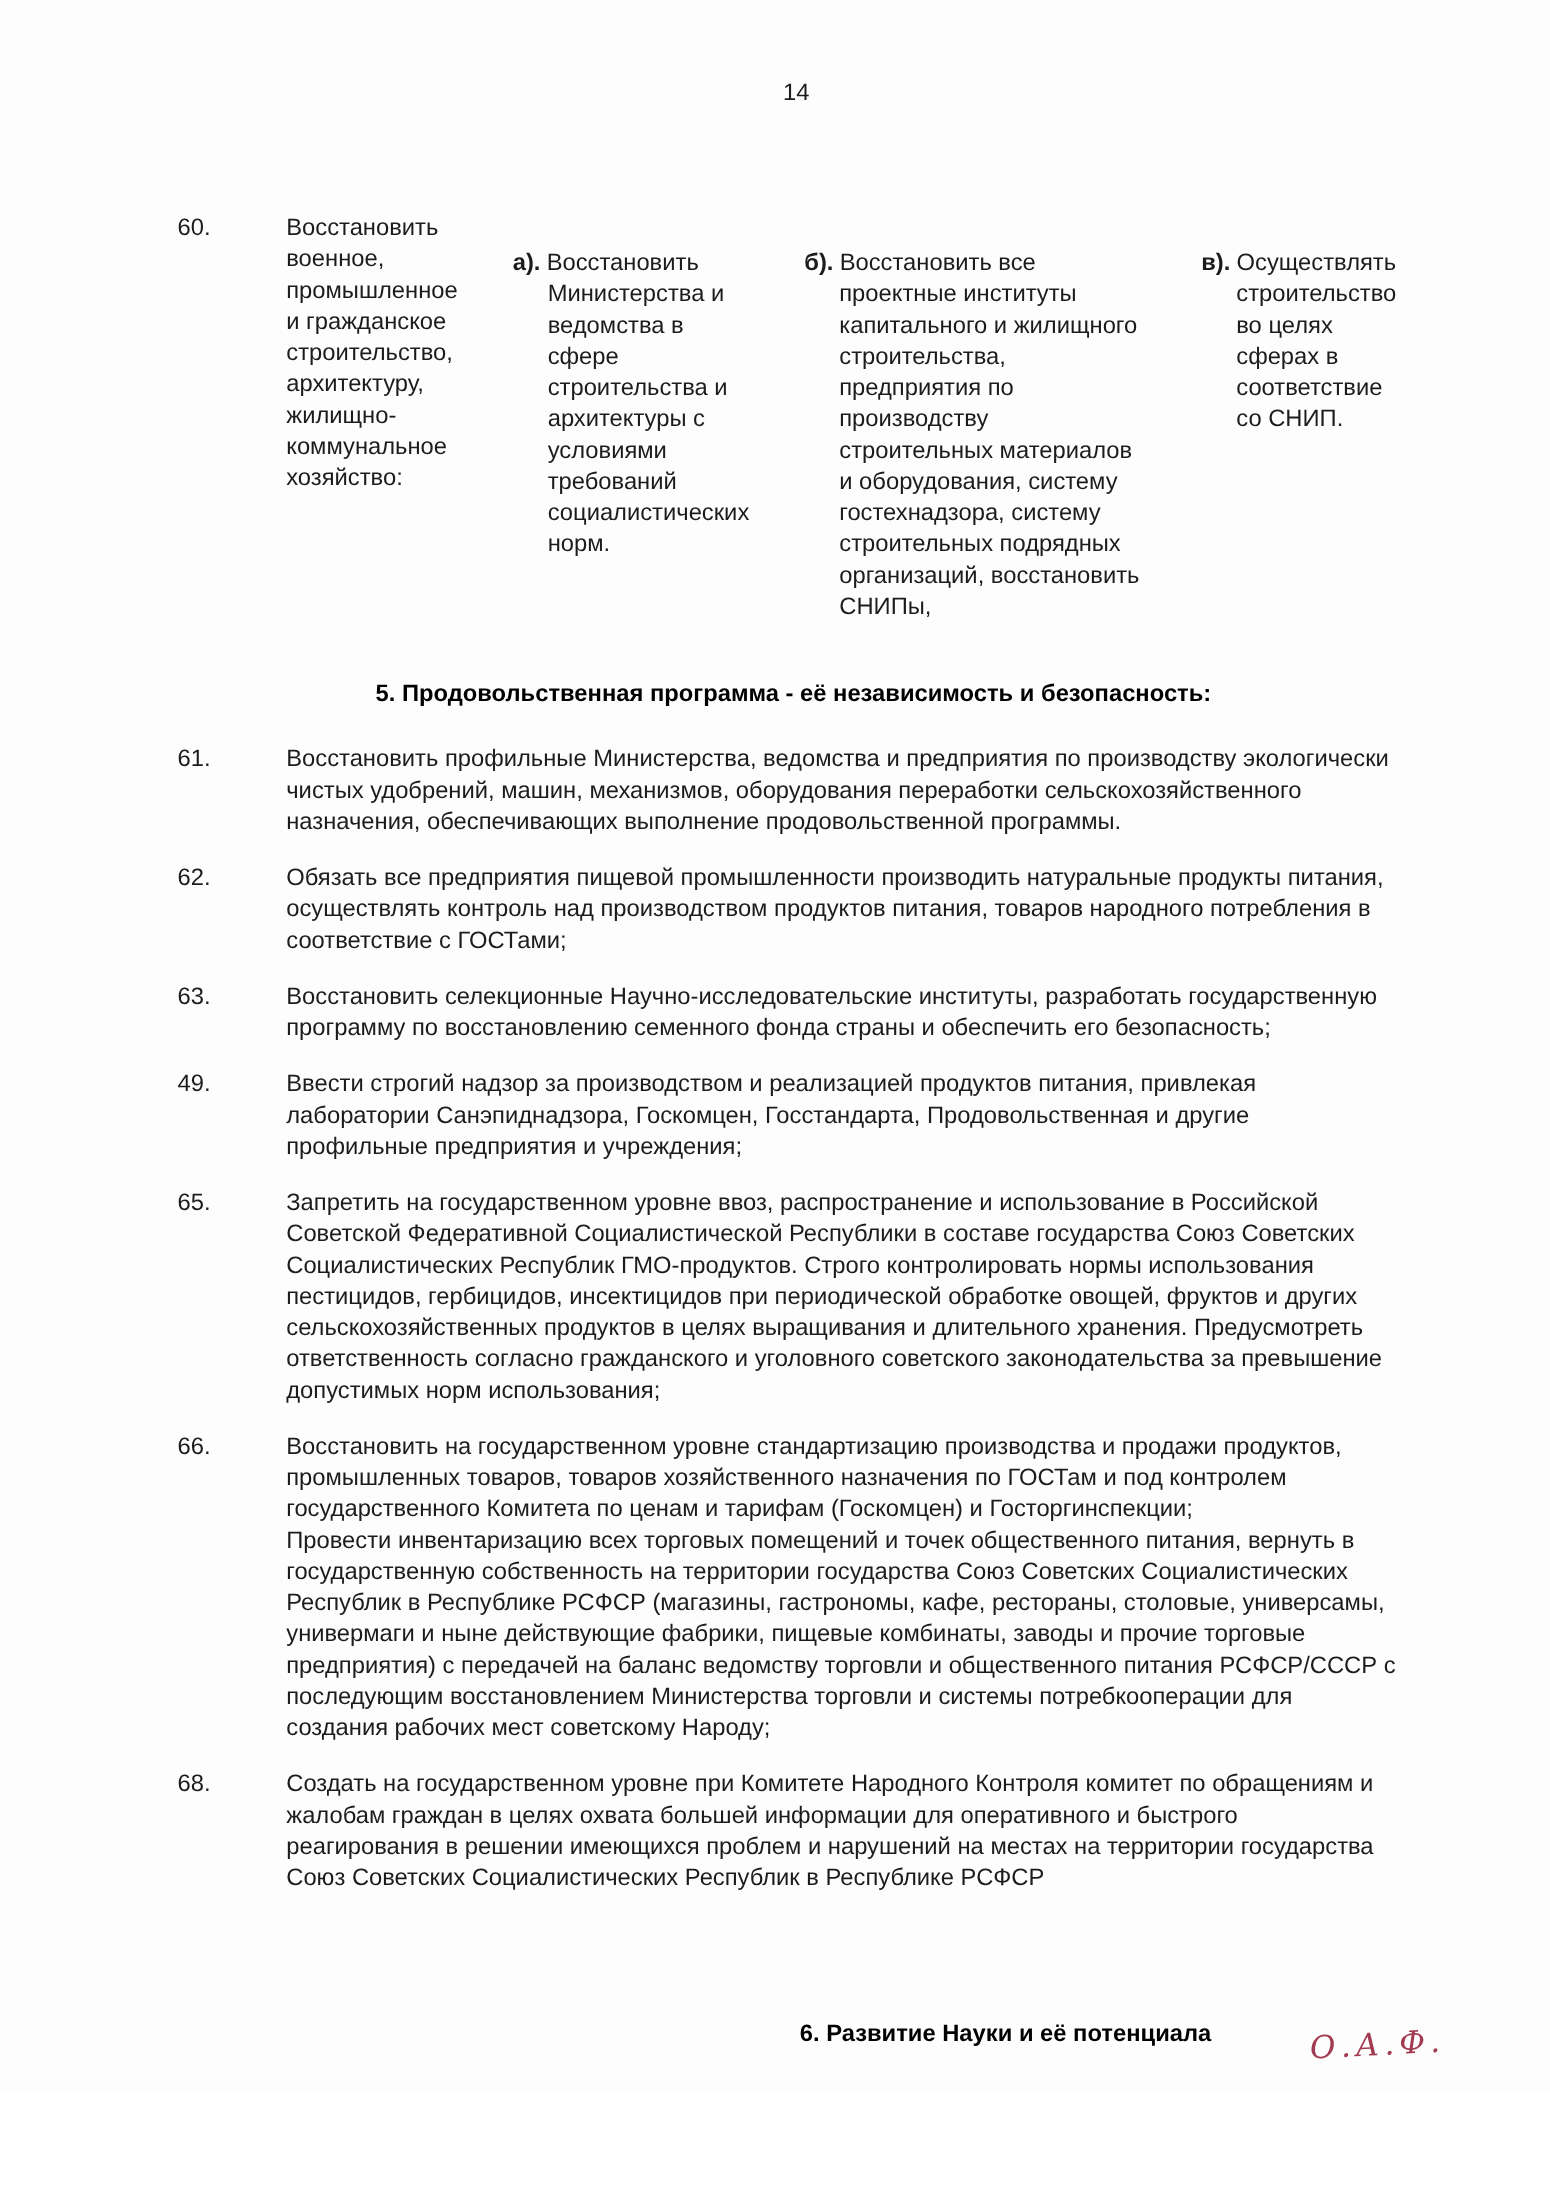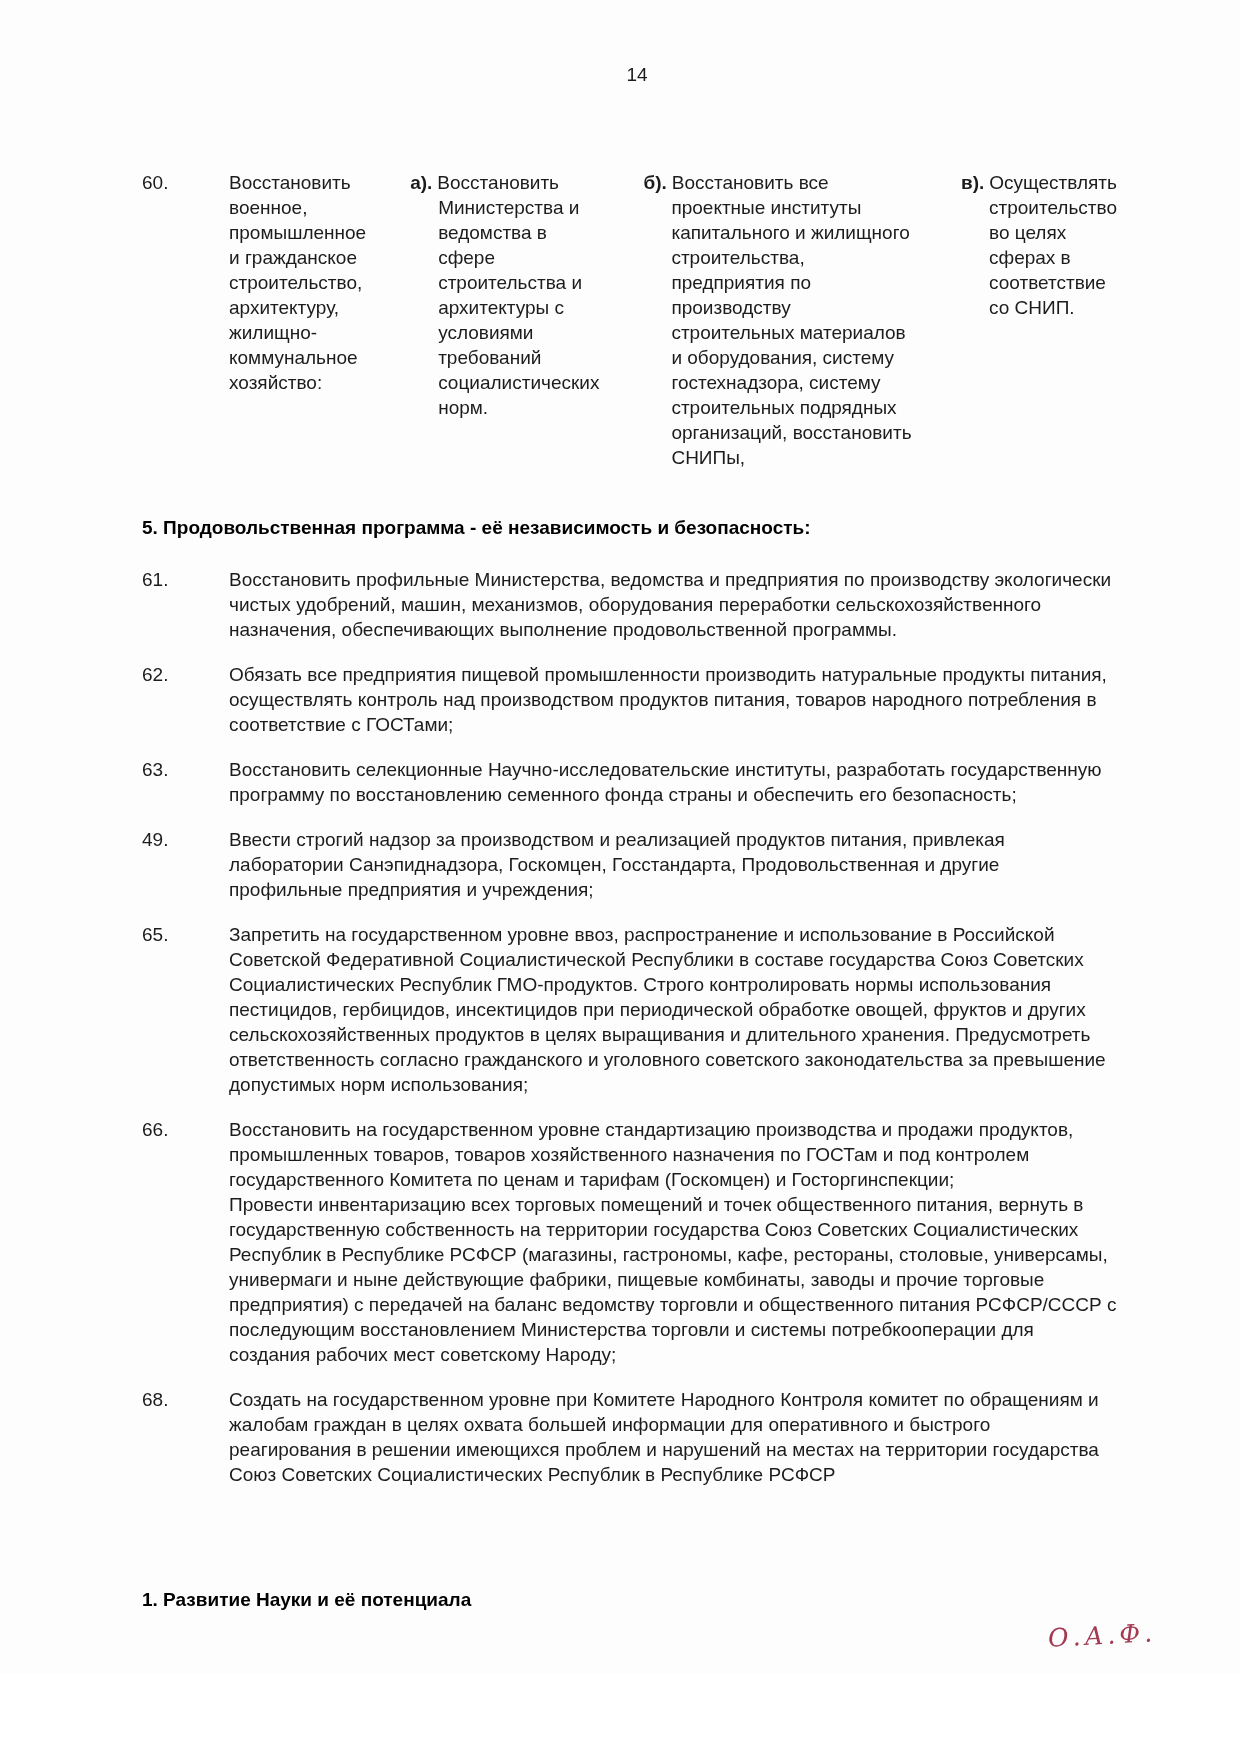--- a/index.html
+++ b/index.html
@@ -46,31 +46,32 @@
 
   .item-body {
     width: 932px;
   }
 
   .para { margin: 0; }
 
   .subitem {
     padding-left: 28px;
     text-indent: -28px;
+    margin-top: 28px;
   }
 
   .subitem .marker {
     font-weight: bold;
     padding-right: 5px;
   }
 
   .heading {
     font-weight: bold;
     color: #000;
-    text-align: left;
+    text-align: right;
     margin: 45px 148px 27px 0;
   }
 
   [data-name="section-6-heading"] {
     margin-top: 100px;
     margin-bottom: 0;
   }
 
   .signature {
     position: absolute;
@@ -138,17 +139,17 @@
           <div class="para" data-name="item-paragraph">Восстановить на государственном уровне стандартизацию производства и продажи продуктов, промышленных товаров, товаров хозяйственного назначения по ГОСТам и под контролем государственного Комитета по ценам и тарифам (Госкомцен) и Госторгинспекции;</div>
           <div class="para" data-name="item-paragraph">Провести инвентаризацию всех торговых помещений и точек общественного питания, вернуть в государственную собственность на территории государства Союз Советских Социалистических Республик в Республике РСФСР (магазины, гастрономы, кафе, рестораны, столовые, универсамы, универмаги и ныне действующие фабрики, пищевые комбинаты, заводы и прочие торговые предприятия) с передачей на баланс ведомству торговли и общественного питания РСФСР/СССР  с последующим восстановлением Министерства торговли и системы потребкооперации для создания рабочих мест советскому Народу;</div>
         </div>
       </div>
       <div class="item" data-name="item-68">
         <div class="item-num" data-name="item-number">68.</div>
         <div class="item-body" data-name="item-text">
           <div class="para" data-name="item-paragraph">Создать на государственном уровне при Комитете Народного Контроля комитет по обращениям и жалобам граждан в целях охвата большей информации для оперативного и быстрого реагирования в решении имеющихся проблем и нарушений на местах на территории государства Союз Советских Социалистических Республик в Республике РСФСР</div>
         </div>
       </div>
-      <div class="heading" data-name="section-6-heading">1. Развитие Науки и её потенциала</div>
+      <div class="heading" data-name="section-6-heading">6. Развитие Науки и её потенциала</div>
     </div>
 
   <div class="signature" data-name="signature-initials">О.А.Ф.</div>
 </div>
 
 </body></html>

